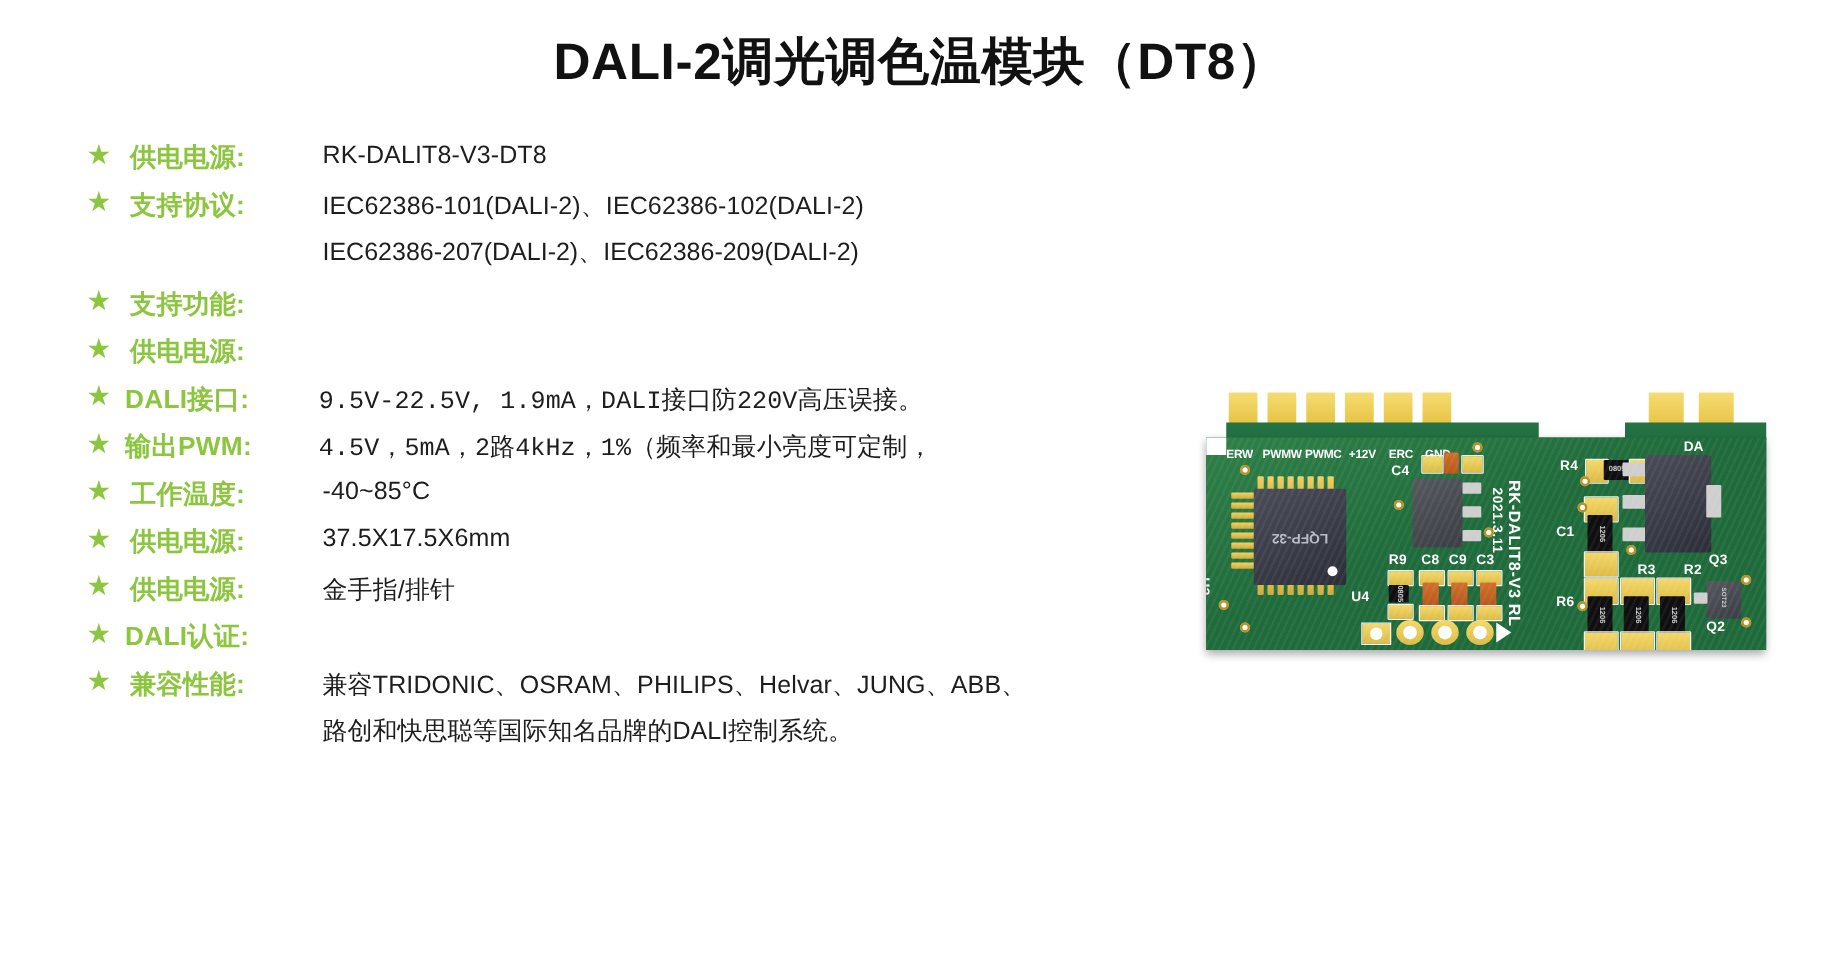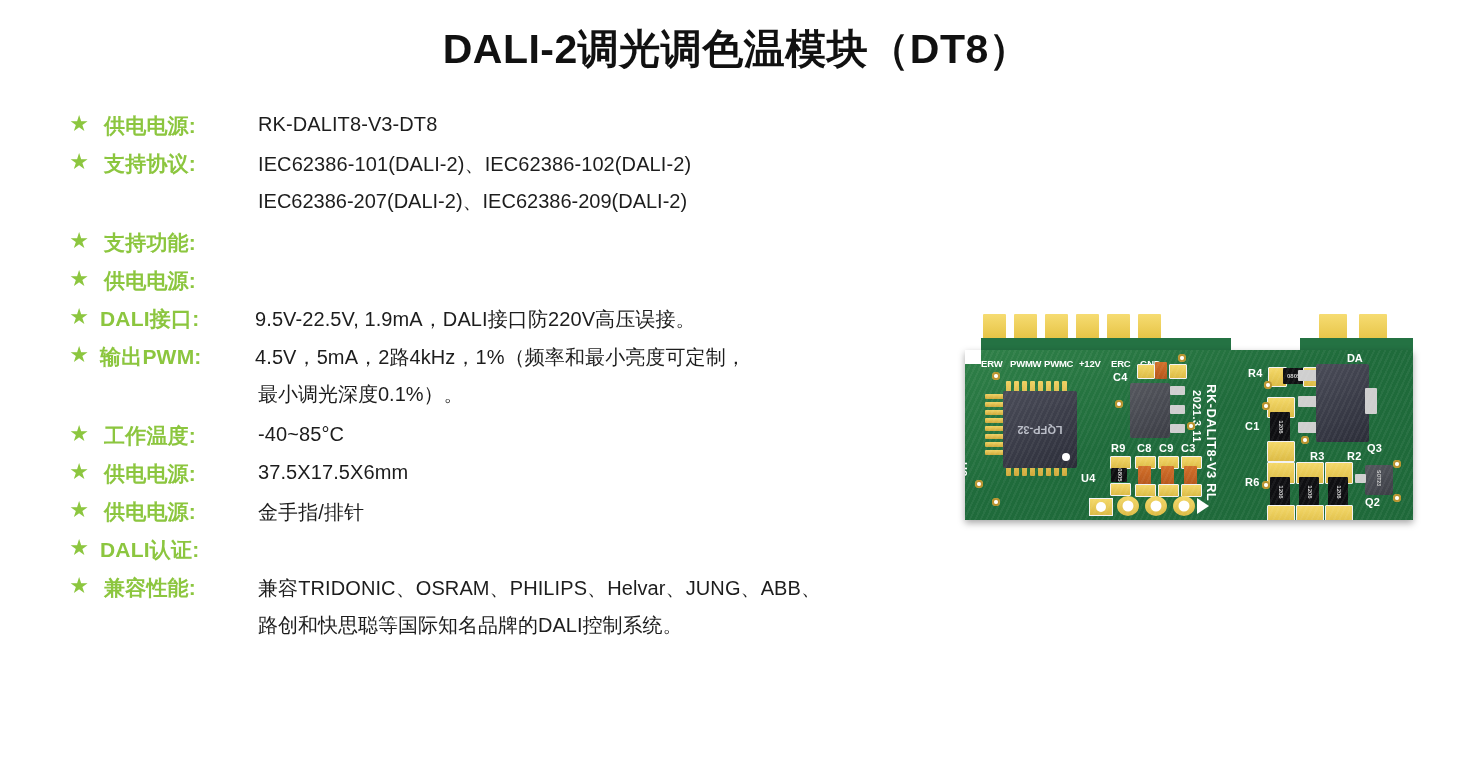--- a/index.html
+++ b/index.html
@@ -71,21 +71,21 @@
 
   .spec-value {
     position: absolute;
     left: 190px;
     top: 1px;
     font-size: 20px;
     color: #1d1d1d;
     white-space: nowrap;
     letter-spacing: 0.1px;
   }
-  .spec-value.shift { left: 187px; }
+  .spec-value.shift { left: 187px; font-family: Liberation Mono, monospace; }
 
   .spec-cont {
     position: relative;
     margin-left: 190px;
     margin-top: 13px;
     margin-bottom: 14px;
     font-size: 20px;
     color: #1d1d1d;
     white-space: nowrap;
   }
@@ -329,21 +329,20 @@
     <span class="spec-star">★</span>
     <span class="spec-label wide">DALI接口:</span>
     <span class="spec-value shift">9.5V-22.5V, 1.9mA，DALI接口防220V高压误接。</span>
   </div>
 
   <div class="spec-row">
     <span class="spec-star">★</span>
     <span class="spec-label wide">输出PWM:</span>
     <span class="spec-value shift">4.5V，5mA，2路4kHz，1%（频率和最小亮度可定制，</span>
   </div>
-  <div class="spec-cont">最小调光深度0.1%）。</div>
 
   <div class="spec-row">
     <span class="spec-star">★</span>
     <span class="spec-label">工作温度:</span>
     <span class="spec-value">-40~85°C</span>
   </div>
 
   <div class="spec-row">
     <span class="spec-star">★</span>
     <span class="spec-label">供电电源:</span>

